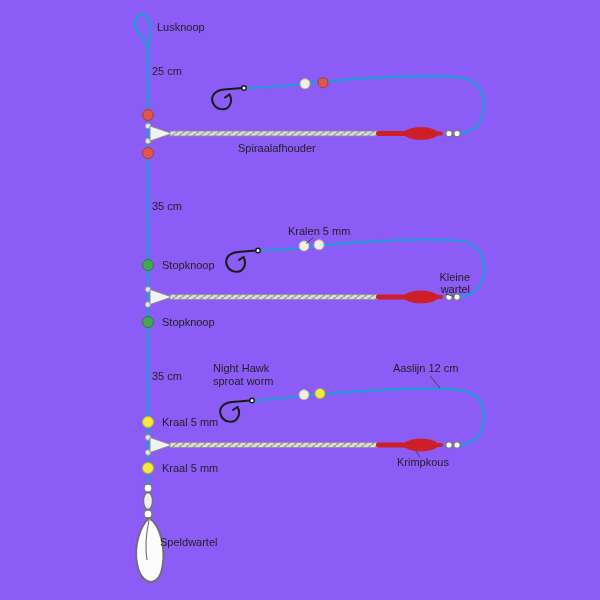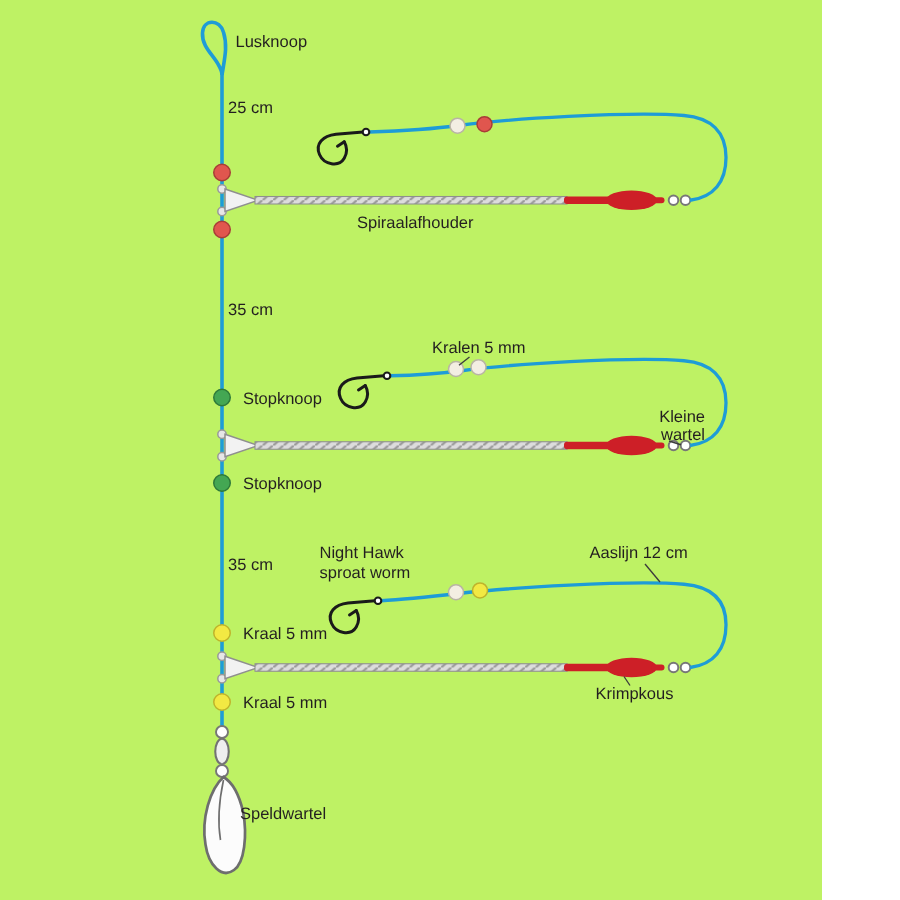--- a/index.html
+++ b/index.html
@@ -1,16 +1,16 @@
 <!DOCTYPE html>
 <html style="--line-blue: #1e9cd7; --bead-red: #e0564e; --bead-green: #44a753; --bead-yellow: #f2e943; --bead-pearl: #f3eee2; --sleeve-red: #cd1f27; --wire-gray: #dcdcdc; --hook-black: #1a1a1a; --text-black: #231f20;"><head>
 <meta charset="utf-8">
 <style>
   html,body{margin:0;padding:0;background:#ffffff;}
-  #stage{width:548px;height:600px;position:relative;background:#bef264;font-family:"Liberation Sans",sans-serif;}
+  #stage{width:600px;height:600px;position:relative;background:#8b5cf6;font-family:"Liberation Sans",sans-serif;}
   svg{display:block;}
   text{font-family:"Liberation Sans",sans-serif;font-size:11px;fill:var(--text-black,#231f20);}
   .mainline,.snood{stroke:var(--line-blue,#1e9cd7);fill:none;}
   .mainline{stroke-width:2.4;}
   .snood{stroke-width:2.2;}
   .twist-bg{fill:var(--wire-gray,#dcdcdc);}
   .twist-line{stroke:#999999;stroke-width:1.5;fill:none;}
   .wire{fill:url(#twist);stroke:#8f8f8f;stroke-width:0.7;}
   .clip{fill:#f2f2f2;stroke:#8f8f8f;stroke-width:1;}
   .sleeve{fill:var(--sleeve-red,#cd1f27);}

